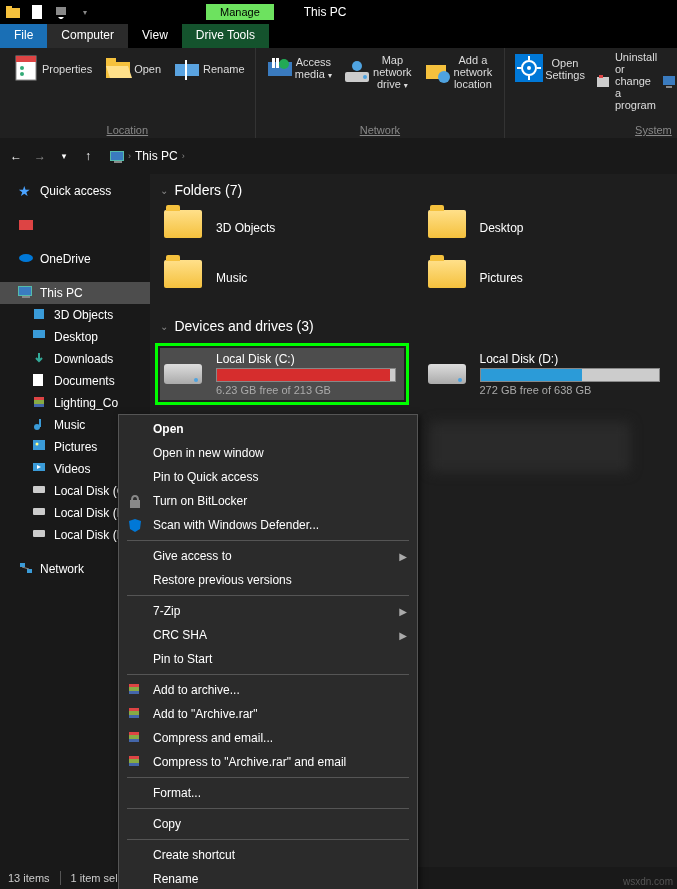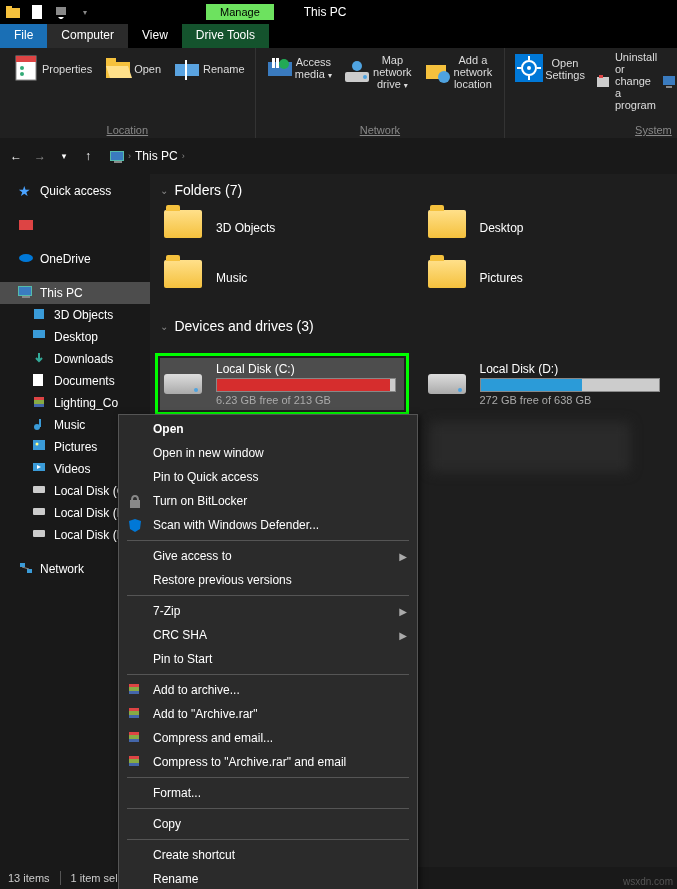--- a/index.html
+++ b/index.html
@@ -44,21 +44,21 @@
 .side-item.selected { background:#4d4d4d; }
 .side-ico { width:16px; height:16px; flex-shrink:0; }
 .side-sep { height:12px; }
 
 .content { flex:1; background:#1e1e1e; padding:4px 10px; position:relative; overflow:hidden; }
 .section-head { display:flex; align-items:center; gap:6px; color:#fff; font-size:14px; padding:4px 0 8px 0; }
 .chev { font-size:10px; color:#888; }
 .folder-grid { display:grid; grid-template-columns:1fr 1fr; gap:6px 20px; margin-bottom:14px; }
 .folder-item { display:flex; align-items:center; gap:12px; padding:4px; cursor:default; }
 .folder-ico { width:40px; height:36px; }
-.drive-grid { display:grid; grid-template-columns:1fr 1fr; gap:6px 20px; margin-top:16px; }
+.drive-grid { display:grid; grid-template-columns:1fr 1fr; gap:6px 20px; margin-top:6px; }
 .drive-item { display:flex; align-items:center; gap:12px; padding:4px; cursor:default; position:relative; }
 .drive-ico { width:40px; height:32px; }
 .drive-info { flex:1; }
 .drive-name { font-size:12px; }
 .drive-bar { width:180px; height:14px; background:#ccc; margin:2px 0; position:relative; border:1px solid #888; }
 .drive-bar-fill { height:100%; }
 .drive-free { font-size:11px; color:#aaa; }
 
 
 .ctxmenu { position:absolute; left:118px; top:414px; width:300px; background:#2b2b2b; border:1px solid #555; box-shadow:2px 2px 6px rgba(0,0,0,.6); z-index:50; padding:2px 0; }

